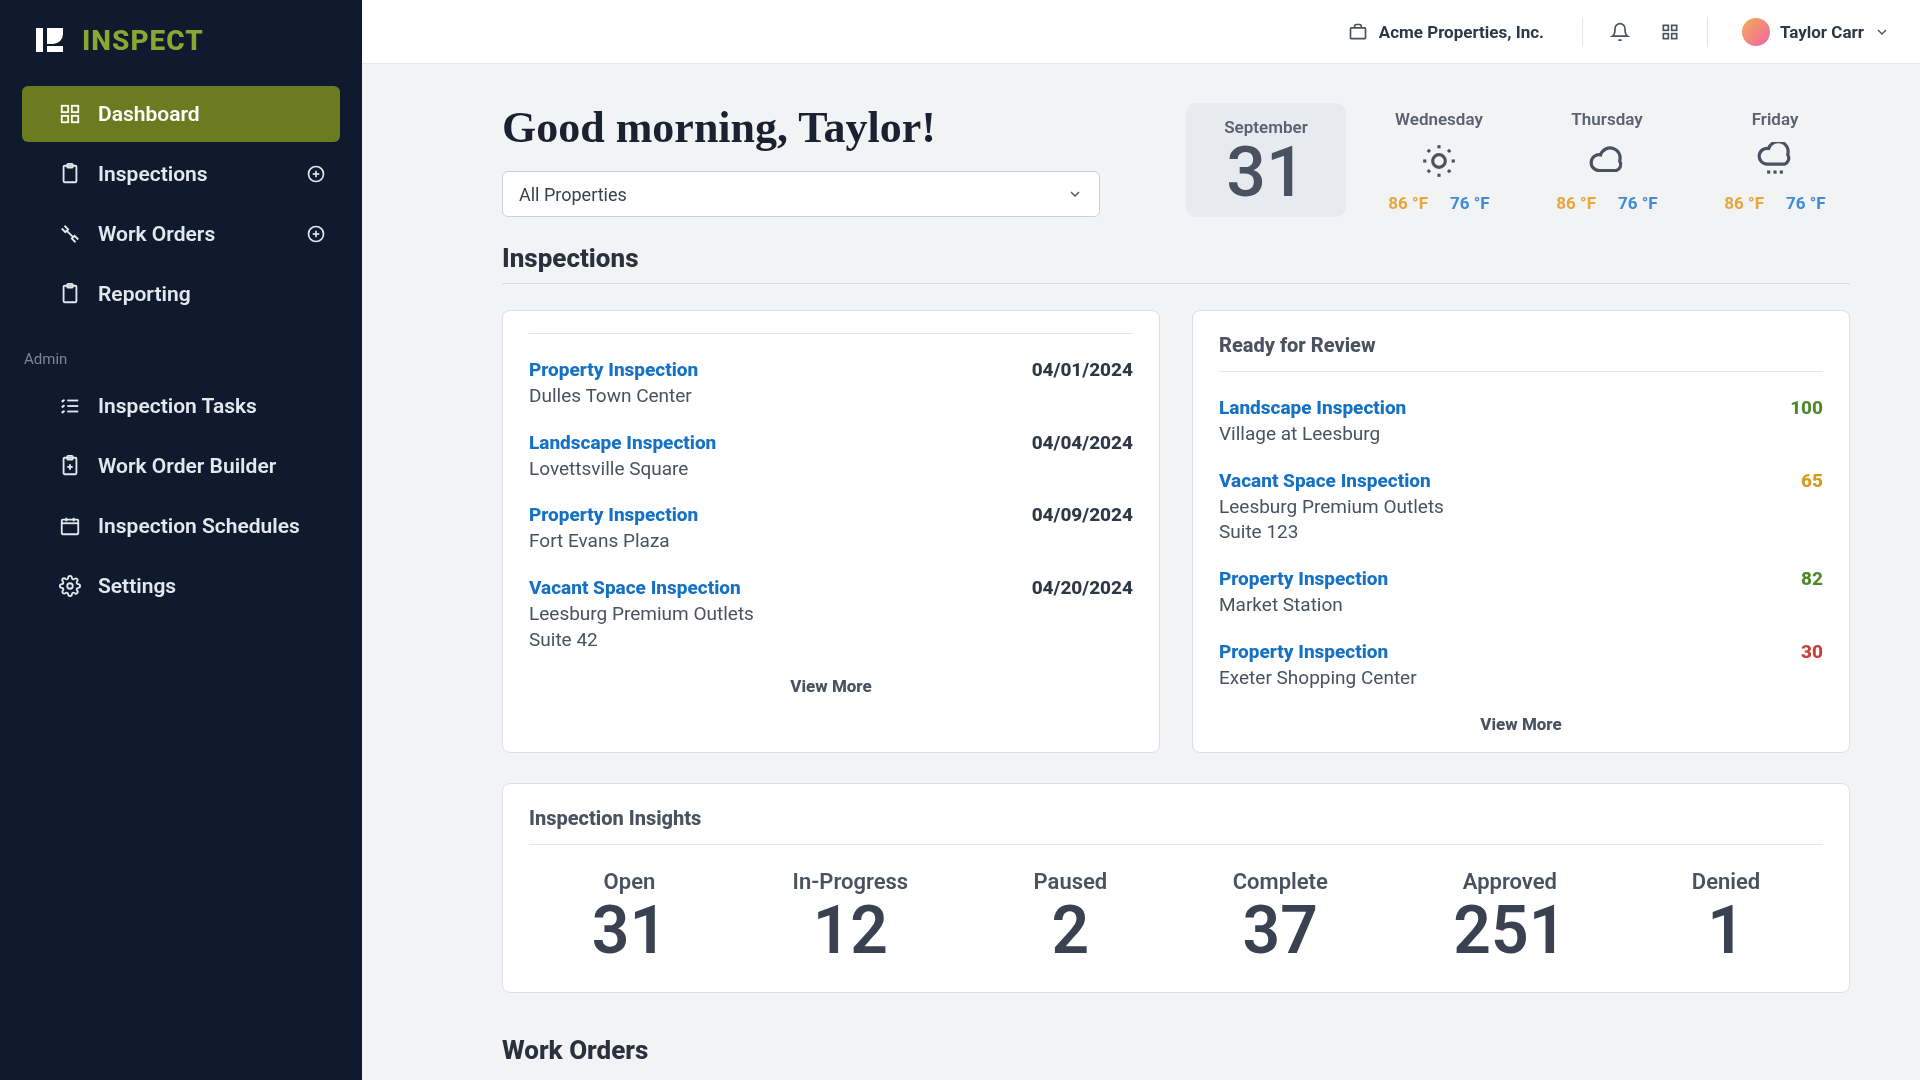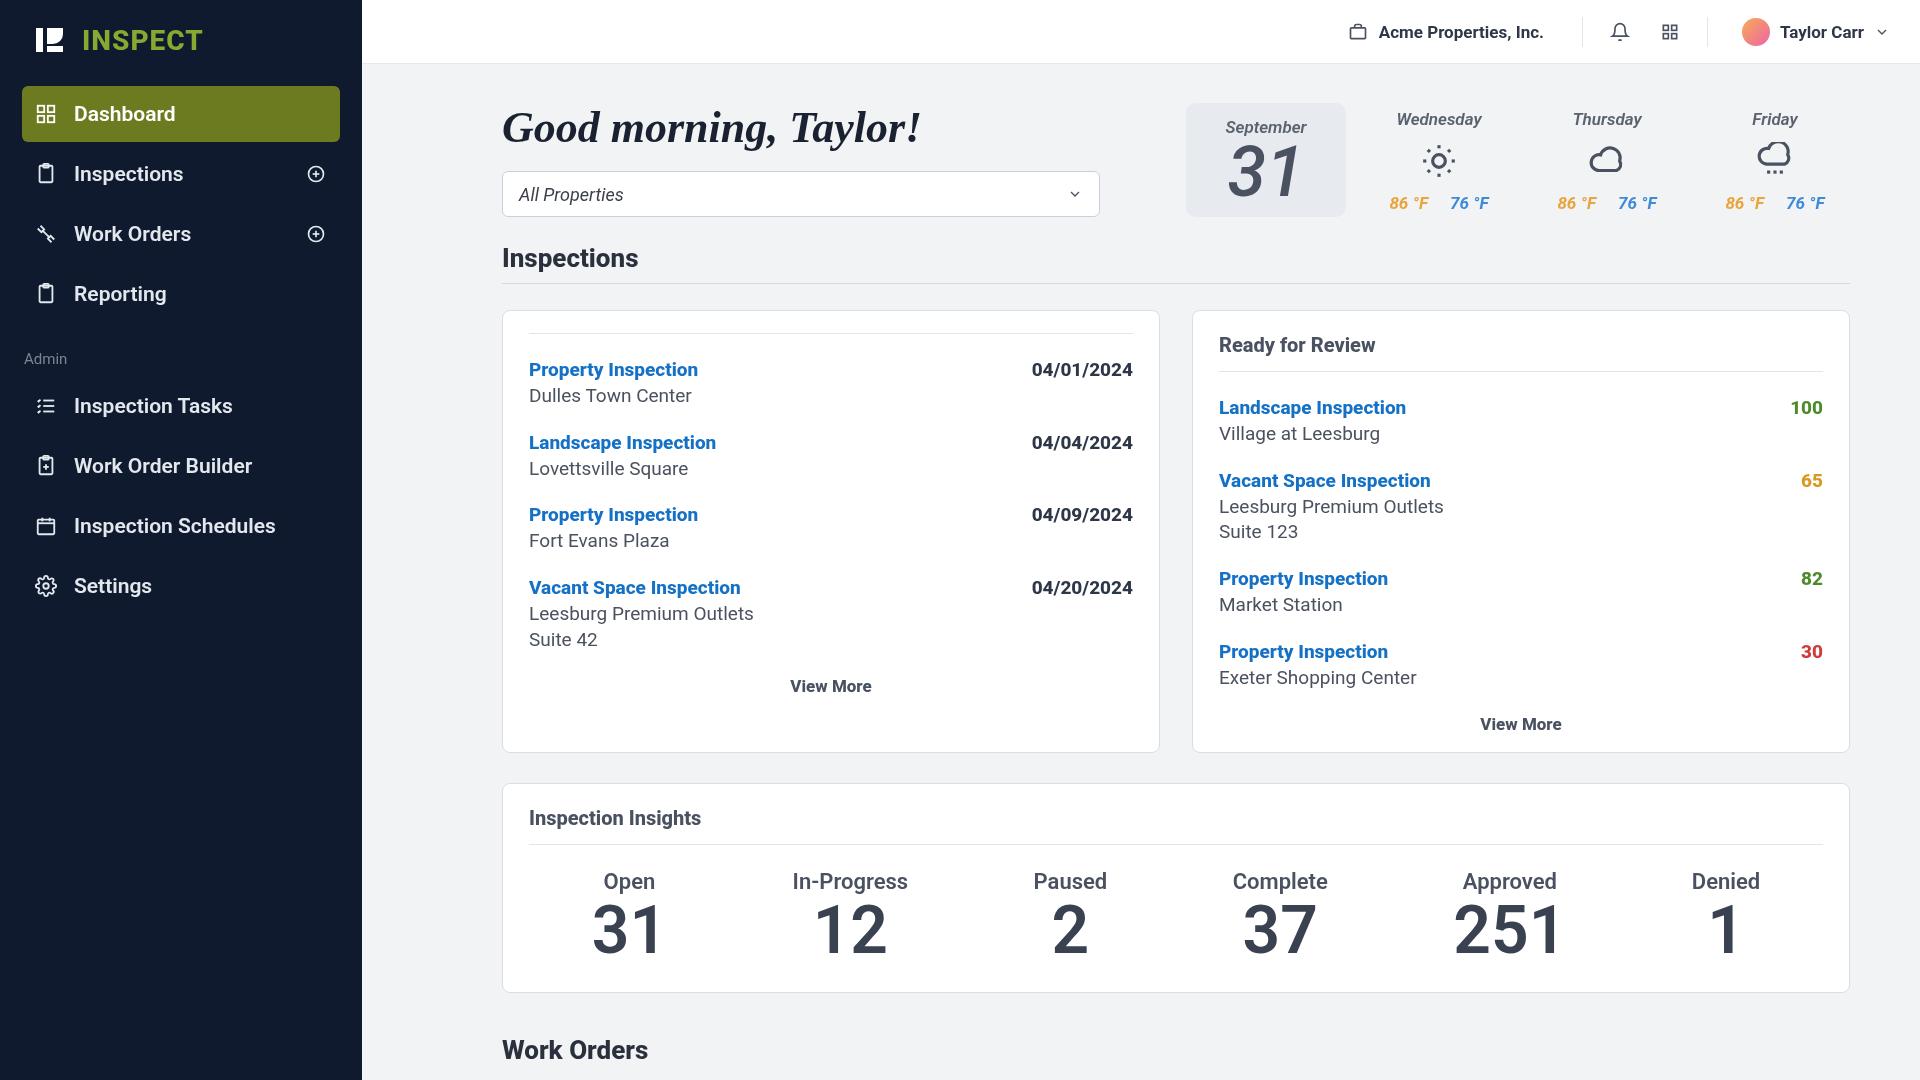--- a/index.html
+++ b/index.html
@@ -5,38 +5,38 @@
 * { box-sizing: border-box; margin: 0; padding: 0; }
 body { font-family: -apple-system, BlinkMacSystemFont, "Segoe UI", Roboto, sans-serif; background: #f1f3f5; color: #2d3748; overflow: hidden; }
 .app { display: flex; width: 1920px; height: 1080px; }
 
 
 .sidebar { width: 362px; background: #0f1a2e; color: #fff; display: flex; flex-direction: column; padding-top: 0; }
 .logo { display: flex; align-items: center; gap: 12px; padding: 20px 30px 26px; }
 .logo-mark { width: 40px; height: 40px; display: flex; align-items: center; justify-content: center; }
 .logo-text { color: #89a832; font-size: 28px; font-weight: 800; letter-spacing: 1px; }
 .nav { display: flex; flex-direction: column; gap: 4px; padding: 0 22px; }
-.nav-item { display: flex; align-items: center; gap: 16px; padding: 16px 12px; border-radius: 6px; font-size: 21px; font-weight: 600; color: #e3e8ee; cursor: pointer; position: relative; }
+.nav-item { display: flex; align-items: center; gap: 16px; padding: 16px 36px; border-radius: 6px; font-size: 21px; font-weight: 600; color: #e3e8ee; cursor: pointer; position: relative; }
 .nav-item.active { background: #6c7b1f; color: #fff; }
 .nav-item .icon { width: 24px; height: 24px; display: flex; align-items: center; justify-content: center; flex-shrink: 0; }
 .nav-item .plus { position: absolute; right: 14px; width: 20px; height: 20px; }
 .nav-section-label { font-size: 15px; color: #7b8593; padding: 28px 24px 10px; }
 
 
 .main { flex: 1; display: flex; flex-direction: column; }
 .topbar { height: 64px; background: #fff; border-bottom: 1px solid #e5e9ef; display: flex; align-items: center; justify-content: flex-end; padding: 0 30px; gap: 8px; }
 .topbar-org { display: flex; align-items: center; gap: 11px; font-weight: 700; font-size: 17px; color: #2d3748; padding-right: 22px; }
 .topbar-divider { width: 1px; height: 30px; background: #e2e6ec; margin: 0 8px; }
 .topbar-btn { width: 42px; height: 42px; display: flex; align-items: center; justify-content: center; cursor: pointer; border-radius: 6px; }
 .topbar-user { display: flex; align-items: center; gap: 10px; font-weight: 700; font-size: 17px; cursor: pointer; padding-left: 18px; }
 .avatar { width: 28px; height: 28px; border-radius: 50%; background: linear-gradient(135deg,#f6ad55,#ed64a6); }
 
 
 .content { flex: 1; overflow-y: auto; padding: 38px 70px 40px 140px; }
-.greeting-row { display: flex; align-items: flex-end; gap: 28px; margin-bottom: 26px; font-style: italic; }
+.greeting-row { display: flex; align-items: flex-end; gap: 28px; margin-bottom: 26px; }
 .greeting-col { flex: 1; }
 .greeting { font-family: Georgia, "Times New Roman", serif; font-size: 44px; font-weight: 700; margin-bottom: 18px; color: #1a2130; }
 .prop-select { width: 598px; height: 46px; border: 1px solid #c9d0dc; border-radius: 6px; background: #fff; display: flex; align-items: center; justify-content: space-between; padding: 0 16px; font-size: 18px; color: #3a3f4a; cursor: pointer; }
 
 .weather { display: flex; gap: 18px; }
 .weather-today { background: #e7eaee; border-radius: 10px; padding: 14px 30px 10px; text-align: center; min-width: 160px; }
 .weather-today .month { font-size: 17px; color: #5a6270; font-weight:600; }
 .weather-today .day { font-size: 70px; font-weight: 500; color: #4a5261; line-height: 1; }
 .weather-day { text-align: center; min-width: 150px; padding-top: 6px; }
 .weather-day .dayname { font-size: 17px; color: #5a6270; margin-bottom: 10px; font-weight:600;}

